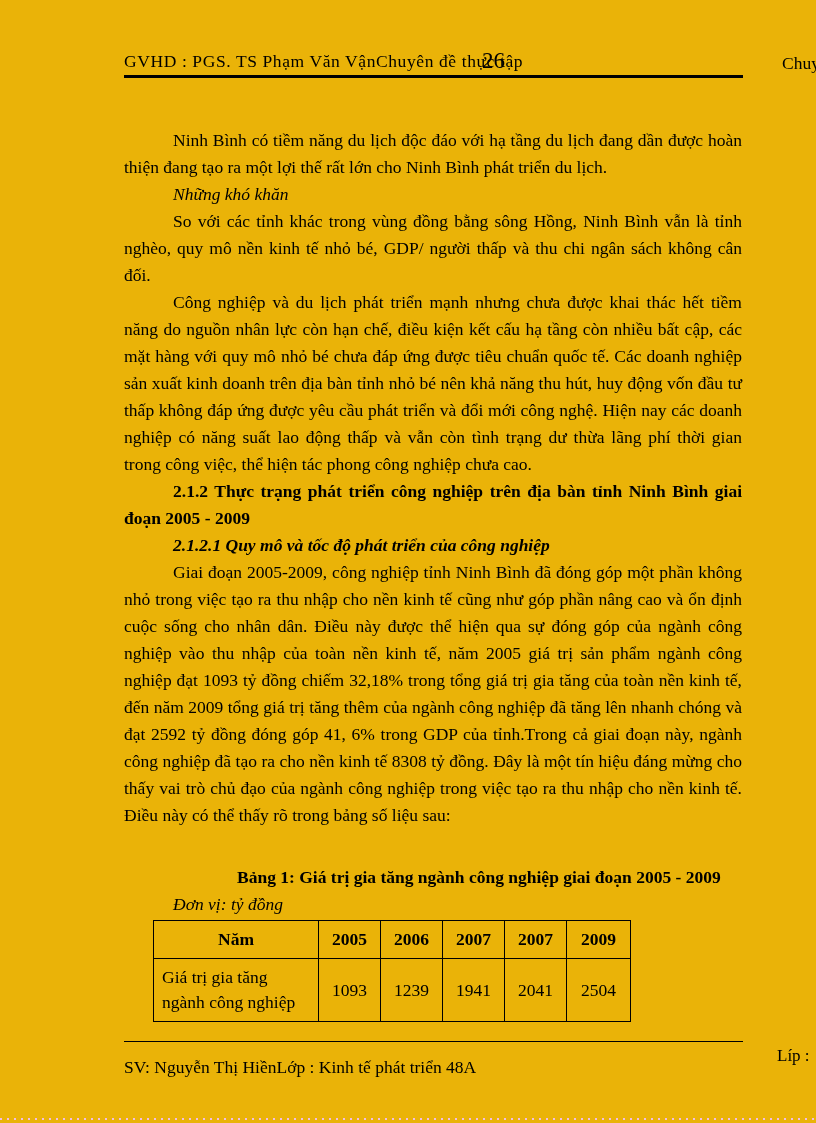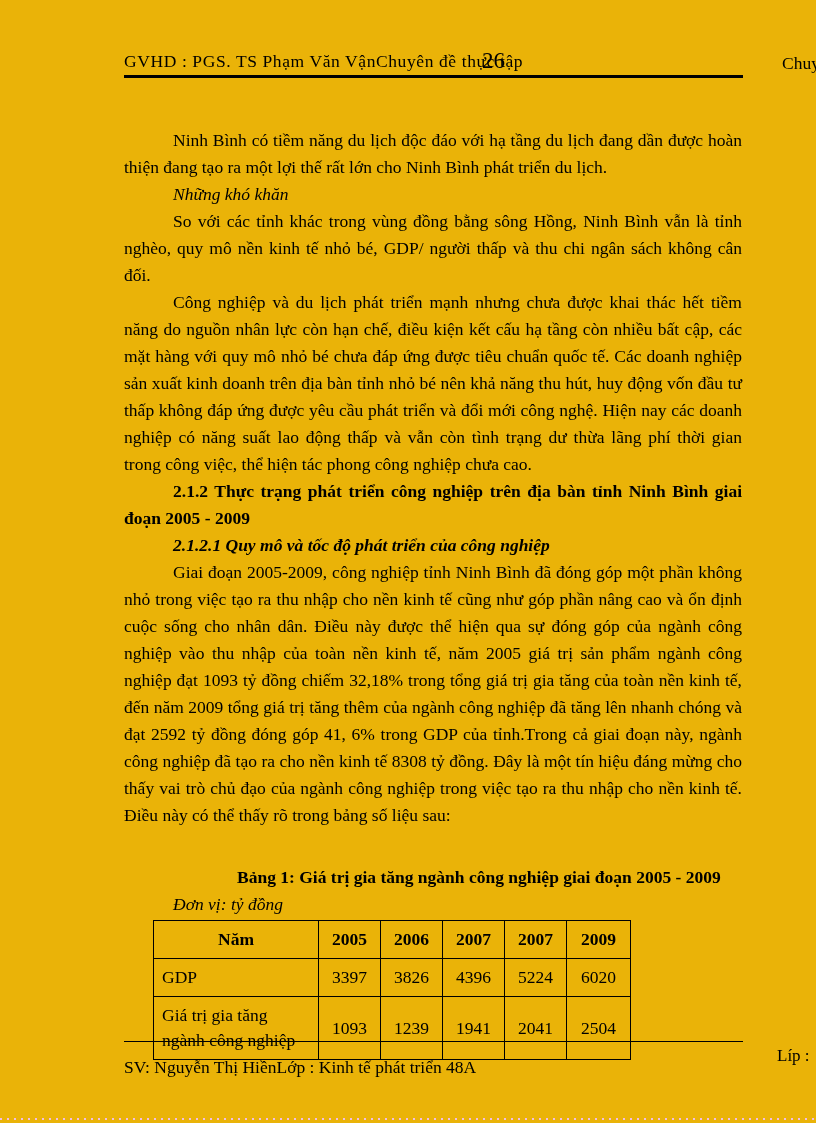--- a/index.html
+++ b/index.html
@@ -159,28 +159,20 @@
           <tr>
             <th>Năm</th>
             <th>2005</th>
             <th>2006</th>
             <th>2007</th>
             <th>2007</th>
             <th>2009</th>
           </tr>
         </thead>
         <tbody>
-          <tr class="r1">
-            <td class="row-label">GDP</td>
-            <td>3397</td>
-            <td>3826</td>
-            <td>4396</td>
-            <td>5224</td>
-            <td>6020</td>
-          </tr>
           <tr class="r2">
             <td class="row-label">Giá trị gia tăng ngành công nghiệp</td>
             <td>1093</td>
             <td>1239</td>
             <td>1941</td>
             <td>2041</td>
             <td>2504</td>
           </tr>
         </tbody>
       </table>

